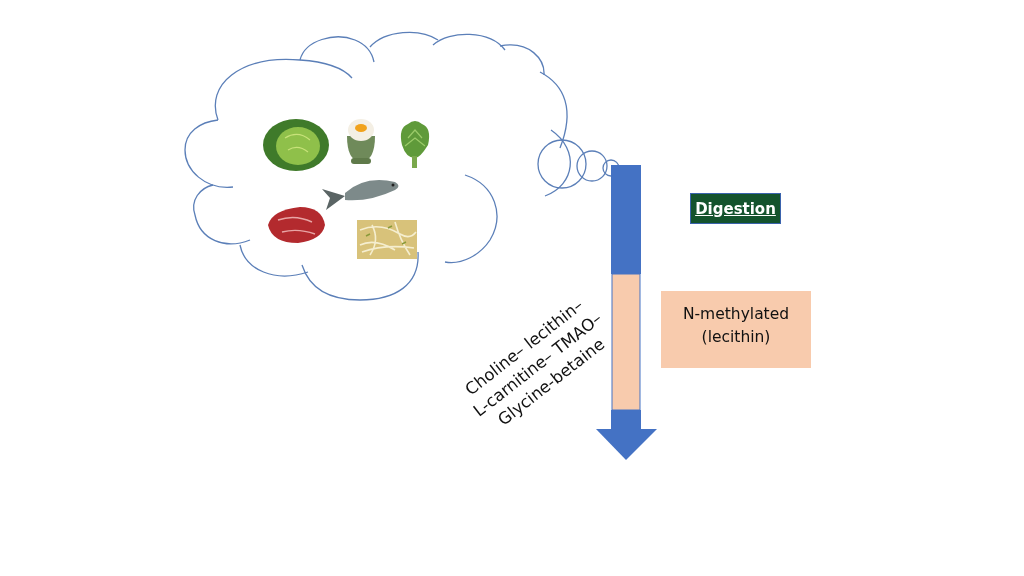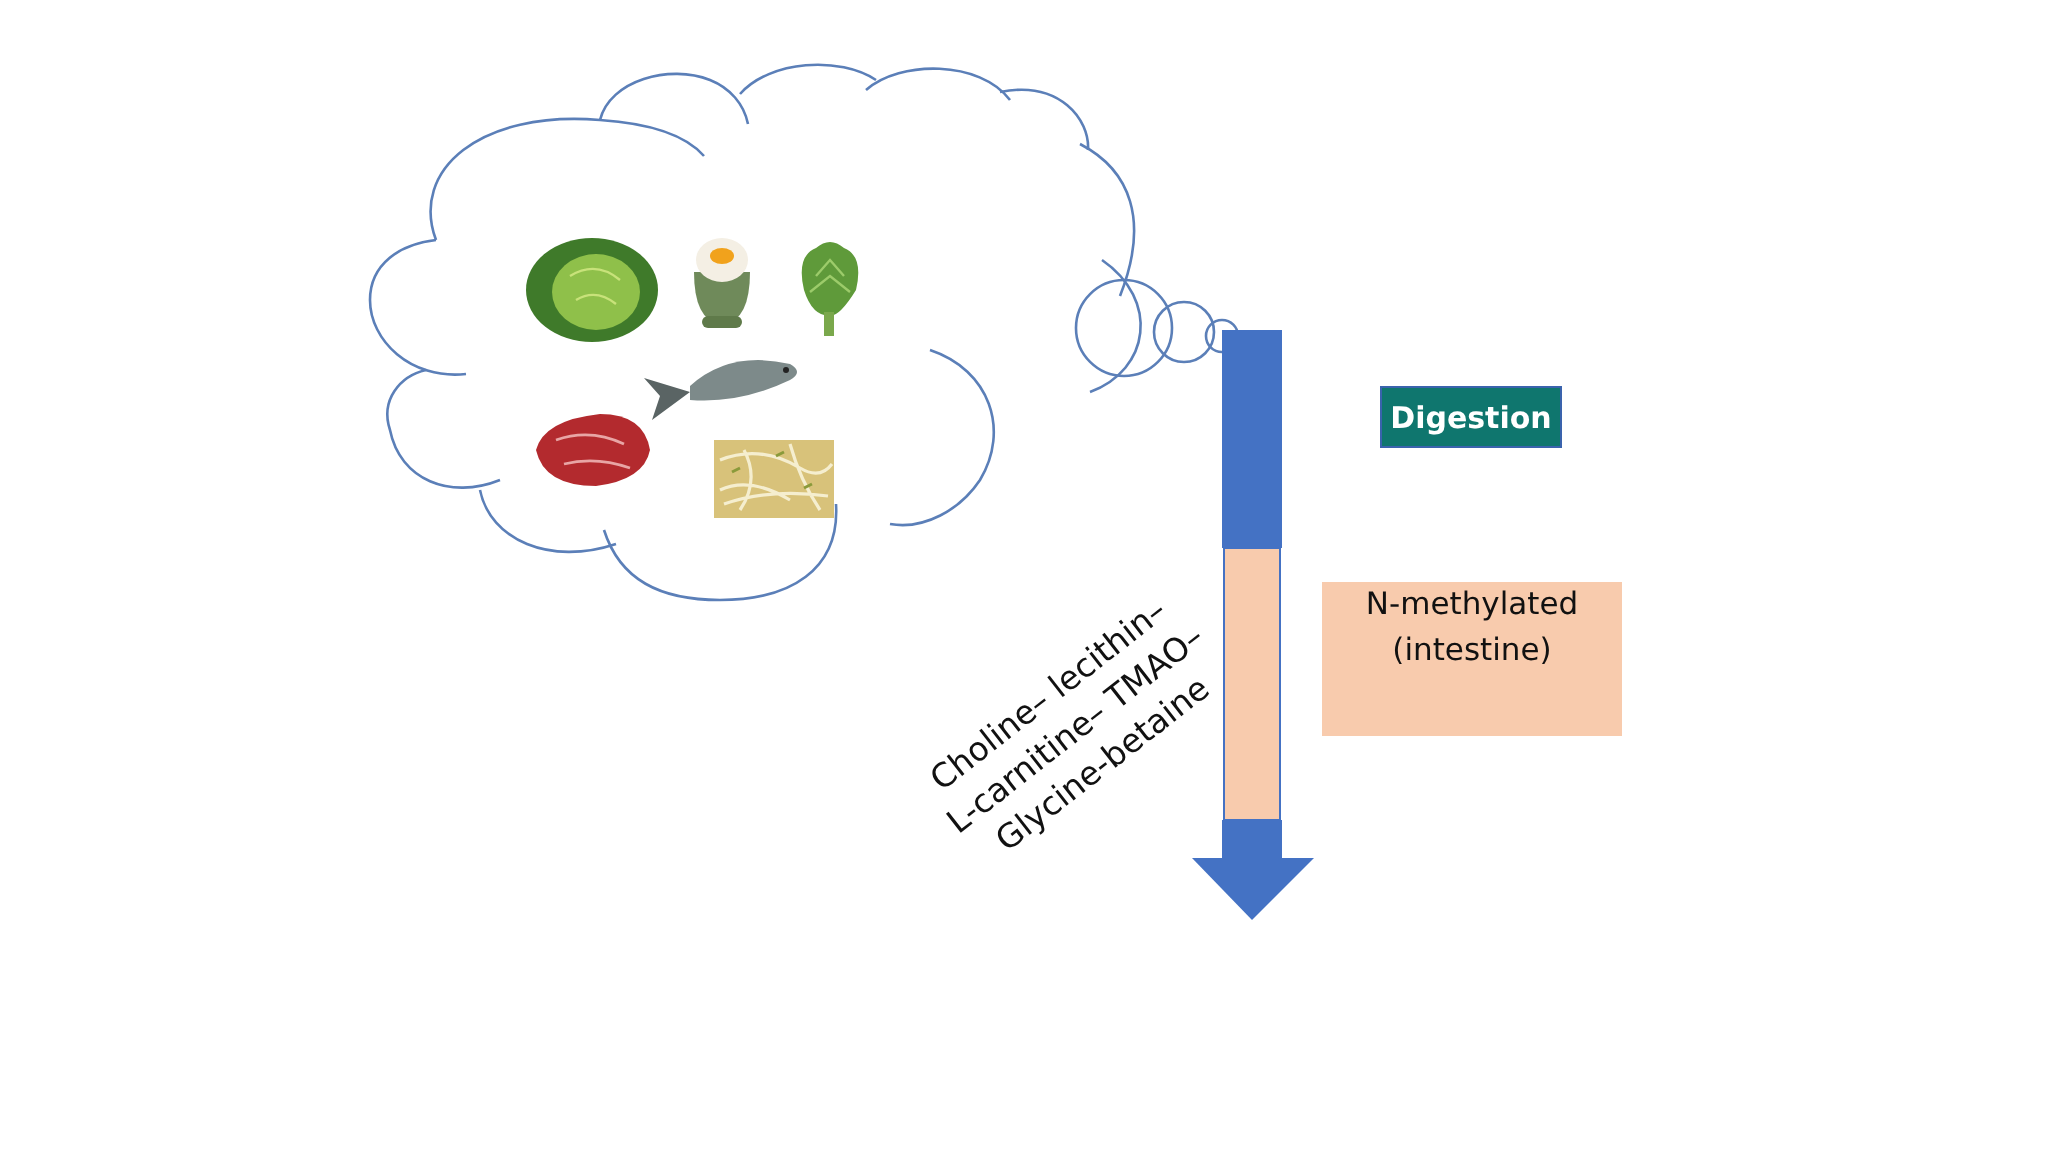--- a/index.html
+++ b/index.html
@@ -2,29 +2,29 @@
 <html><head>
   <meta charset="utf-8">
   <style>
     html, body { margin: 0; padding: 0; background: #ffffff; }
     body { width: 1024px; height: 576px; position: relative; overflow: hidden; font-family: "DejaVu Sans", "Liberation Sans", sans-serif; }
     #diagram { position: absolute; left: 0; top: 0; width: 1024px; height: 576px; }
     .cloud-stroke { fill: none; stroke: #5b7fb8; stroke-width: 1.3; }
     .bubble { fill: none; stroke: #5b7fb8; stroke-width: 1.3; }
     .digestion-box {
       position: absolute; left: 690px; top: 193px; width: 91px; height: 31px;
-      background: #0f766e; border: 1px solid #3a63ad; box-sizing: border-box;
+      background: #14532d; border: 1px solid #3a63ad; box-sizing: border-box;
       color: #ffffff; font-weight: bold; font-size: 15px;
-      display: flex; align-items: center; justify-content: center;
+      display: flex; align-items: center; justify-content: center; text-decoration: underline;
     }
     .nmeth-box {
       position: absolute; left: 661px; top: 291px; width: 150px; height: 77px;
       background: #f8cbad; box-sizing: border-box;
       color: #111; font-size: 15.5px; line-height: 23px; text-align: center;
-      padding-top: 0;
+      padding-top: 12px;
     }
     .nmeth-box div { white-space: nowrap; }
     .rotated-label {
       position: absolute; left: 418px; top: 332px; width: 240px;
       transform: rotate(-38deg); transform-origin: center center;
       font-size: 16.5px; line-height: 22px; color: #111; text-align: center;
     }
     .rotated-label div { white-space: nowrap; }
   </style>
 </head>
@@ -91,20 +91,20 @@
     <polygon points="596,429 657,429 626,460" fill="#4472c4"></polygon>
   </g>
 </svg>
 
 <div class="digestion-box">
   <span>Digestion</span>
 </div>
 
 <div class="nmeth-box">
   <div>N-methylated</div>
-  <div>(intestine)</div>
+  <div>(lecithin)</div>
 </div>
 
 <div class="rotated-label">
   <div>Choline– lecithin–</div>
   <div>L-carnitine– TMAO–</div>
   <div>Glycine-betaine</div>
 </div>
 
 </body></html>

